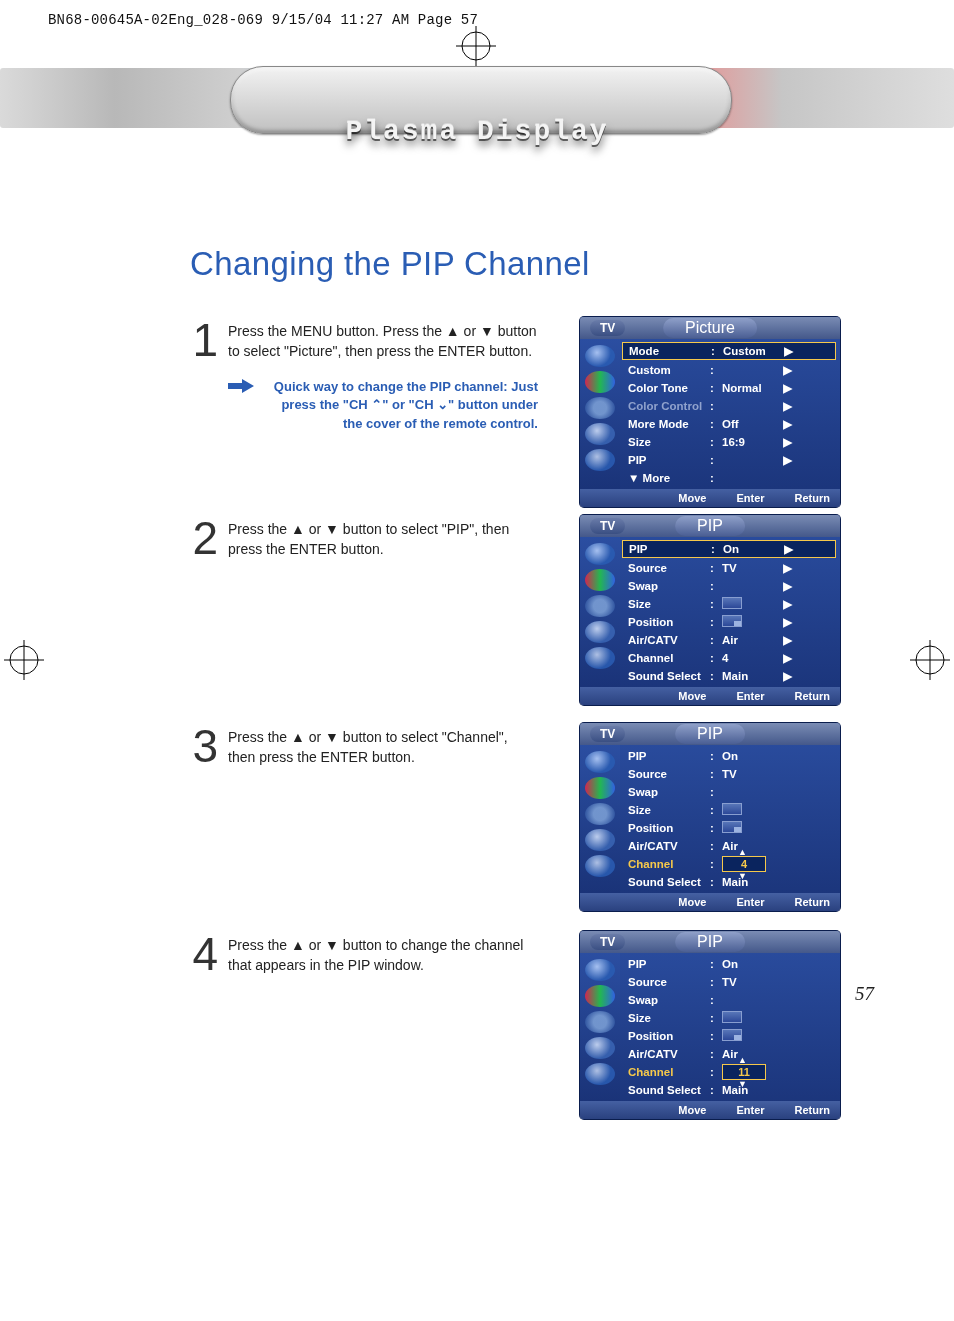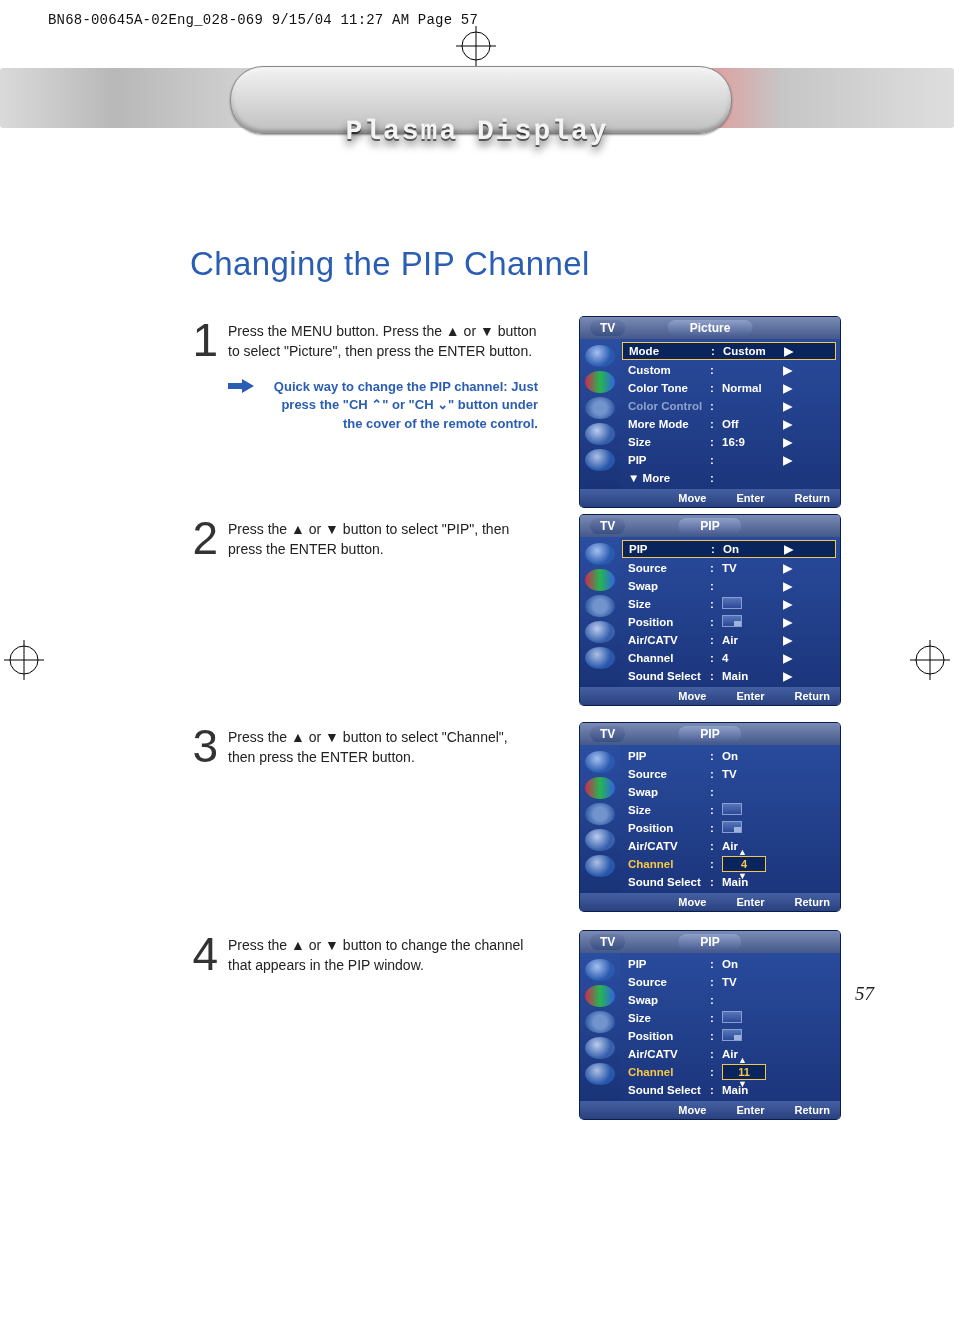--- a/index.html
+++ b/index.html
@@ -43,21 +43,21 @@
   .num{font-family:"Helvetica Neue",Arial,sans-serif;font-weight:300;font-size:46px;line-height:1;color:#333;width:28px;text-align:right;flex:0 0 auto;}
   .text{font-family:Arial,Helvetica,sans-serif;font-size:14px;line-height:1.45;width:310px;padding-top:4px;}
   .tip{display:flex;gap:10px;margin-top:16px;align-items:flex-start;}
   .tip-arrow{flex:0 0 auto;}
   .tip-text{font-family:Arial,Helvetica,sans-serif;font-size:13px;font-weight:bold;color:var(--tip-blue);line-height:1.45;font-stretch:condensed;text-align:right;}
 
   
   .osd{position:absolute;left:390px;width:260px;background:linear-gradient(#2b4ea1,#1a3378);border-radius:4px;box-shadow:0 0 0 1px #0a1d4d;font-family:Arial,Helvetica,sans-serif;font-size:11.5px;color:#fff;overflow:hidden;}
   .osd-head{display:flex;align-items:center;height:22px;background:linear-gradient(#7a8cb4,#44588a);position:relative;}
   .osd-tv{margin-left:10px;color:#fff;font-weight:bold;font-size:12px;background:linear-gradient(#6a7ca9,#3a4f83);padding:1px 10px;border-radius:10px;}
-  .osd-title{position:absolute;left:50%;transform:translateX(-50%);background:linear-gradient(#8fa0c9,#4b5f94);padding:1px 22px;border-radius:10px;font-weight:bold;font-size:12px;text-align:center;}
+  .osd-title{position:absolute;left:50%;transform:translateX(-50%);background:linear-gradient(#8fa0c9,#4b5f94);padding:1px 22px;border-radius:10px;font-weight:normal;font-size:16px;text-align:center;}
   .osd-body{display:flex;}
   .osd-icons{width:40px;display:flex;flex-direction:column;align-items:center;padding:4px 0;background:linear-gradient(#2b4ea1,#1a3378);}
   .osd-icon{width:30px;height:22px;border-radius:50%;margin:2px 0;opacity:.85;background:radial-gradient(circle at 40% 35%,rgba(255,255,255,.7),rgba(255,255,255,0) 60%),#244a99;}
   .ic1{background:radial-gradient(circle at 40% 35%,#bcd5ff,rgba(255,255,255,0) 60%),#2a5db4;}
   .ic2{background:linear-gradient(90deg,#e24,#2c4,#36e);}
   .ic3{background:radial-gradient(circle,#7fa3d8 35%,#244a99 90%);}
   .ic4{background:radial-gradient(circle at 40% 35%,#d8e6ff,rgba(255,255,255,0) 60%),#3a66b5;}
   .ic5{background:radial-gradient(circle at 40% 35%,#c8d8f5,rgba(255,255,255,0) 60%),#2a5db4;}
   .osd-rows{flex:1;padding:2px 4px 2px 2px;}
   .row{display:flex;align-items:center;height:18px;padding:0 4px 0 6px;position:relative;}

